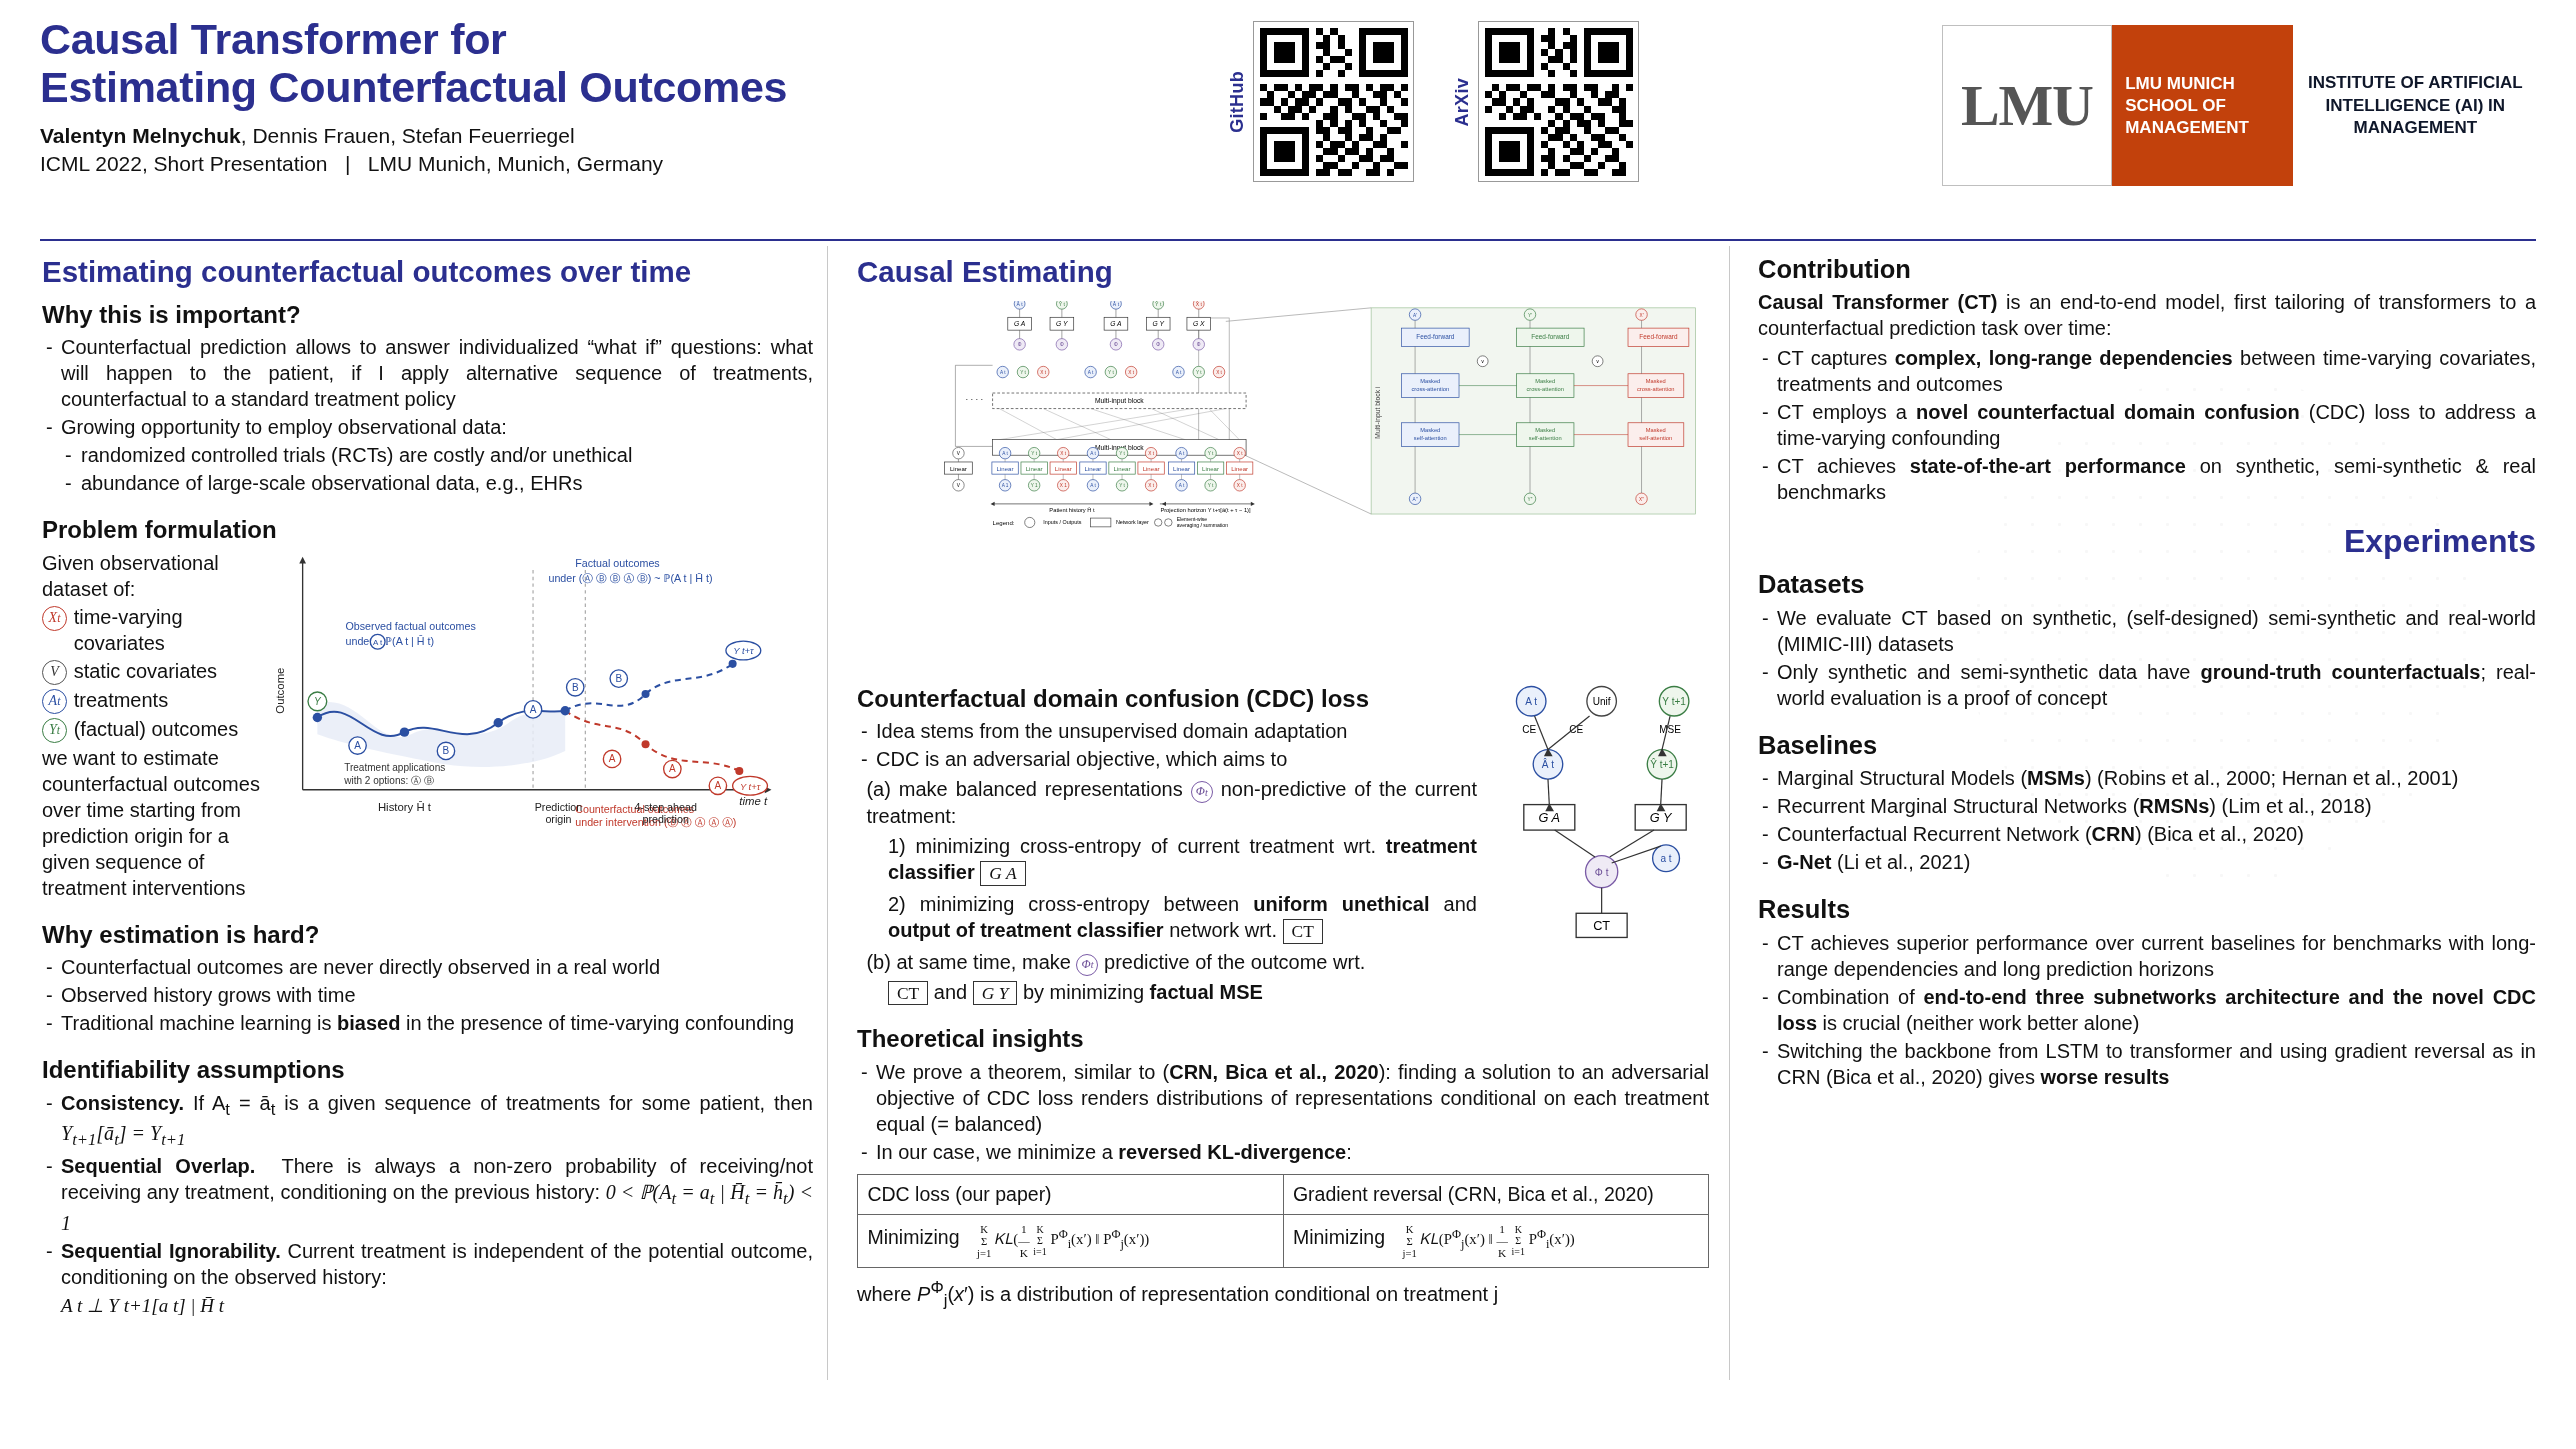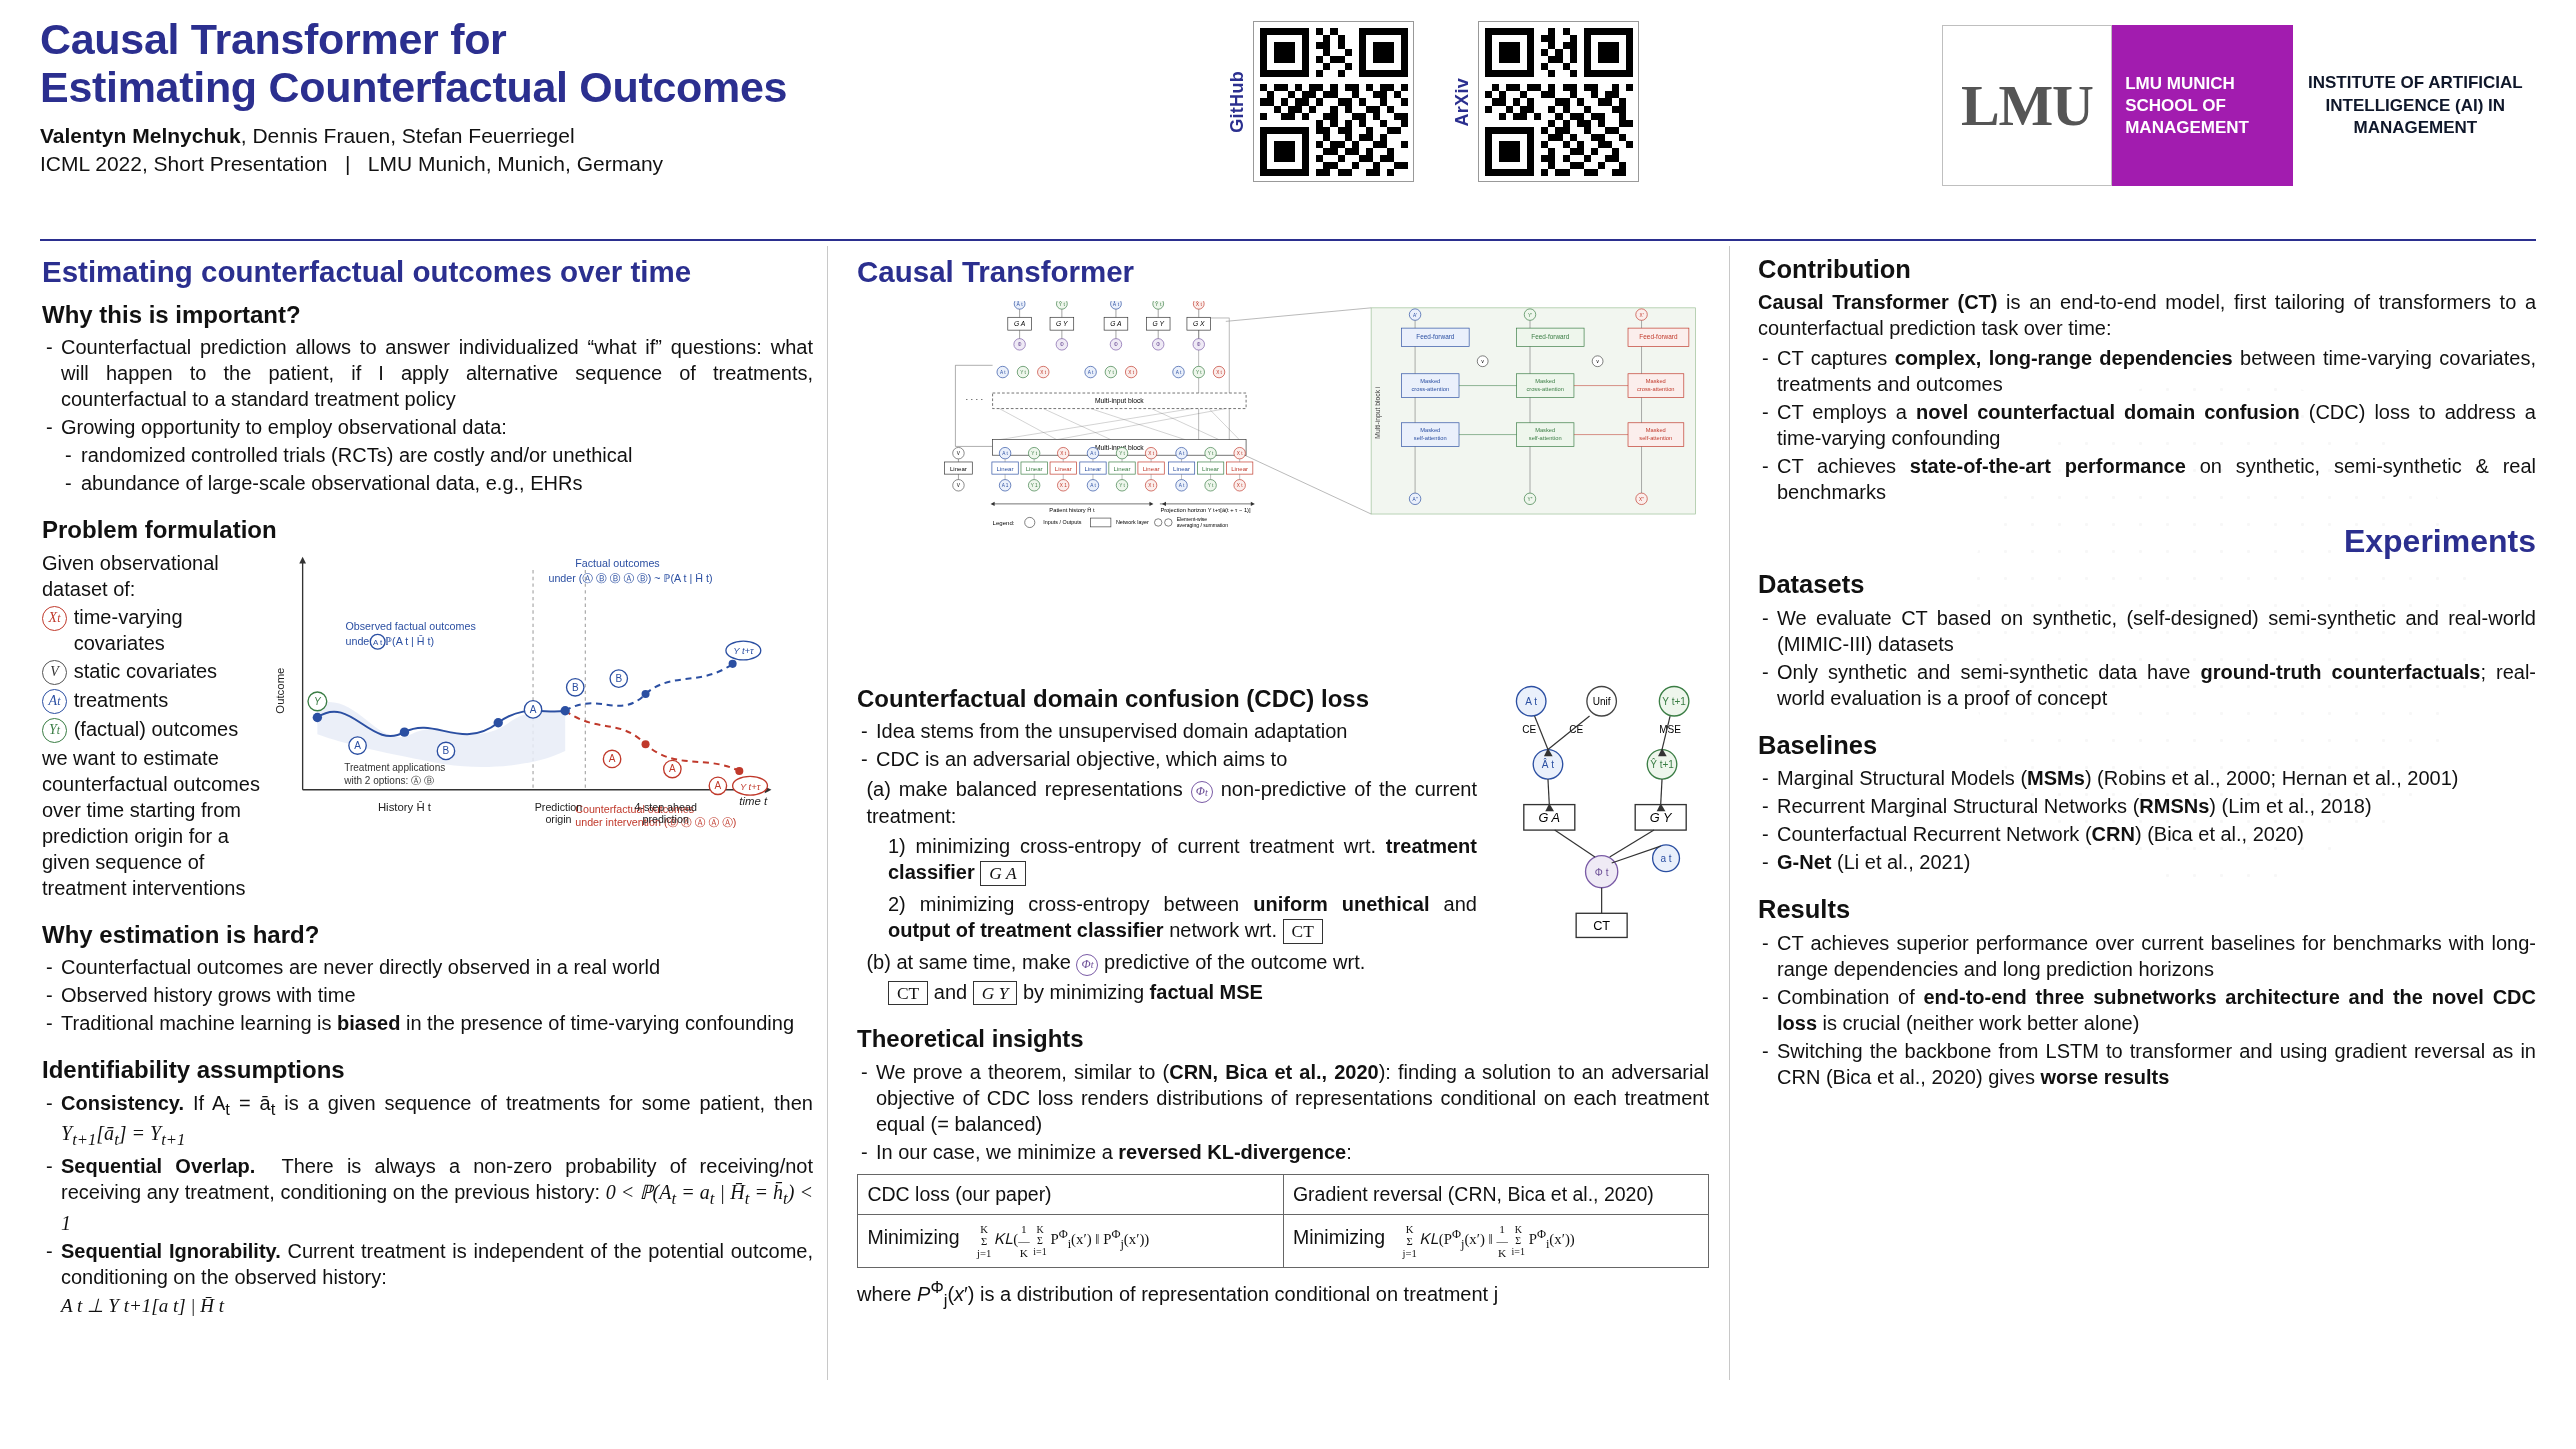--- a/index.html
+++ b/index.html
@@ -38,21 +38,21 @@
     width:168px;border:0.7px solid #bfbfbf;display:flex;align-items:center;justify-content:center;
     background:#fff;
   }
   .logo-lmu .lmu-text{font-family:"Liberation Serif",serif;font-size:58px;font-weight:bold;color:#555;letter-spacing:-1.3px;}
   .logo-ludwig{
     width:168px;border:0.7px solid #bfbfbf;border-left:none;display:flex;align-items:center;
     padding-left:14.8px;background:#fff;
   }
   .logo-ludwig .t{font-size:16px;line-height:1.32;color:#333;letter-spacing:0.3px;}
   .logo-school{
-    width:168px;background:#a21caf;color:#fff;display:flex;align-items:center;padding-left:13.4px;
+    width:168px;background:#c2410c;color:#fff;display:flex;align-items:center;padding-left:13.4px;
   }
   .logo-school .t{font-size:17px;font-weight:bold;line-height:1.3;}
   .logo-inst{
     width:228px;display:flex;align-items:center;padding-left:14.8px;background:#fff;
   }
   .logo-inst .t{font-size:17px;font-weight:bold;line-height:1.35;color:#0f172a;text-align:center;}
 
   
   .rule-h{position:absolute;left:40px;top:239px;width:2496px;height:2px;background:#2b2f8f;}
   .rule-v1{position:absolute;left:827px;top:246px;width:1.3px;height:1134px;background:#c8c8c8;}
@@ -520,21 +520,21 @@
     <ul class="dash">
       <li><b>Consistency.</b> If A<sub>t</sub> = ā<sub>t</sub> is a given sequence of treatments for some patient, then <span class="mono">Y<sub>t+1</sub>[ā<sub>t</sub>] = Y<sub>t+1</sub></span></li>
       <li><b>Sequential Overlap.</b>&nbsp; There is always a non-zero probability of receiving/not receiving any treatment, conditioning on the previous history: <span class="mono">0 &lt; ℙ(A<sub>t</sub> = a<sub>t</sub> | H̄<sub>t</sub> = h̄<sub>t</sub>) &lt; 1</span></li>
       <li><b>Sequential Ignorability.</b> Current treatment is independent of the potential outcome, conditioning on the observed history:
         <div class="mono" style="font-size:19px;margin-top:4px;">A t  ⊥  Y t+1[a t]  |  H̄ t</div>
       </li>
     </ul>
   </div>
 
   <div class="col col2">
-    <h2 class="sec">Causal Transformer</h2>
+    <h2 class="sec">Causal Estimating</h2>
 
     <div class="arch">
       <svg width="1677" height="456" viewBox="0 0 2500 680" style="width:845px;height:230px;">
         <rect x="0" y="0" width="2500" height="680" fill="#ffffff"></rect>
 
         <rect x="1530" y="20" width="960" height="610" fill="#f2f6f0" stroke="#9bbf96" stroke-width="2"></rect>
         <line x1="1100" y1="60" x2="1530" y2="20" stroke="#999" stroke-width="2"></line>
         <line x1="1100" y1="430" x2="1530" y2="630" stroke="#999" stroke-width="2"></line>
         <rect x="1020" y="50" width="90" height="390" fill="none" stroke="#999" stroke-width="2"></rect>
         <text x="1555" y="330" font-size="20" fill="#333" transform="rotate(-90 1555 330)" text-anchor="middle" class="lbl">Multi-input block i</text>

